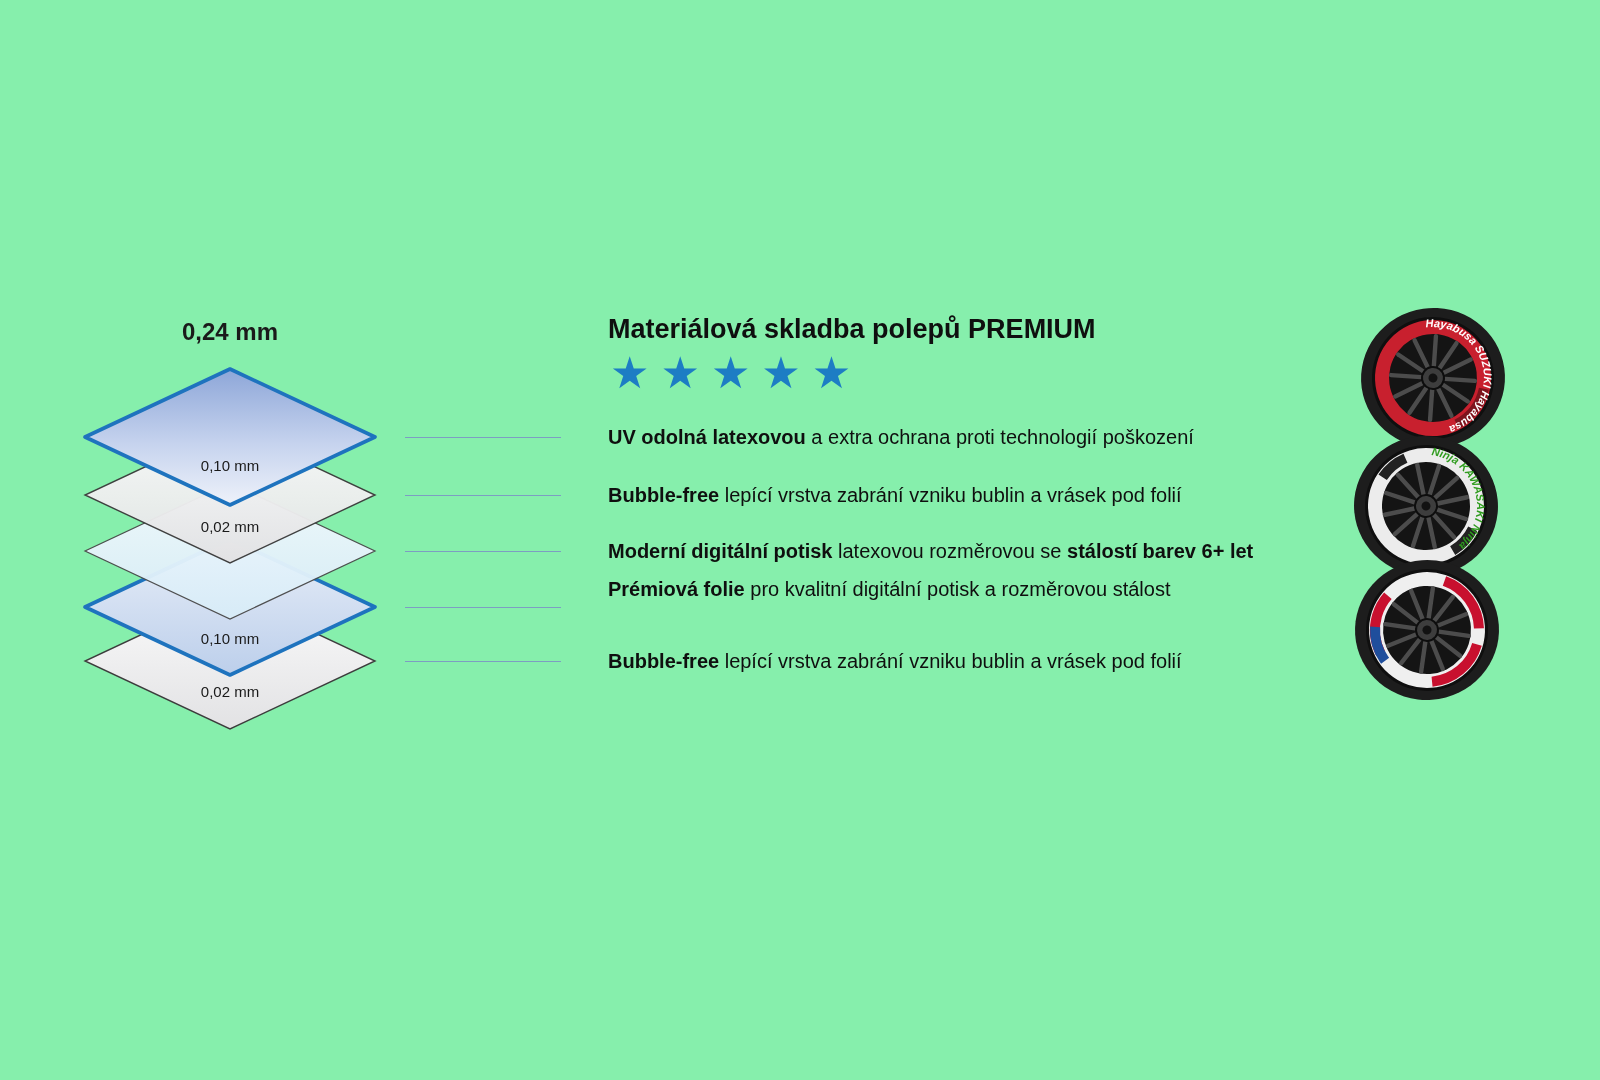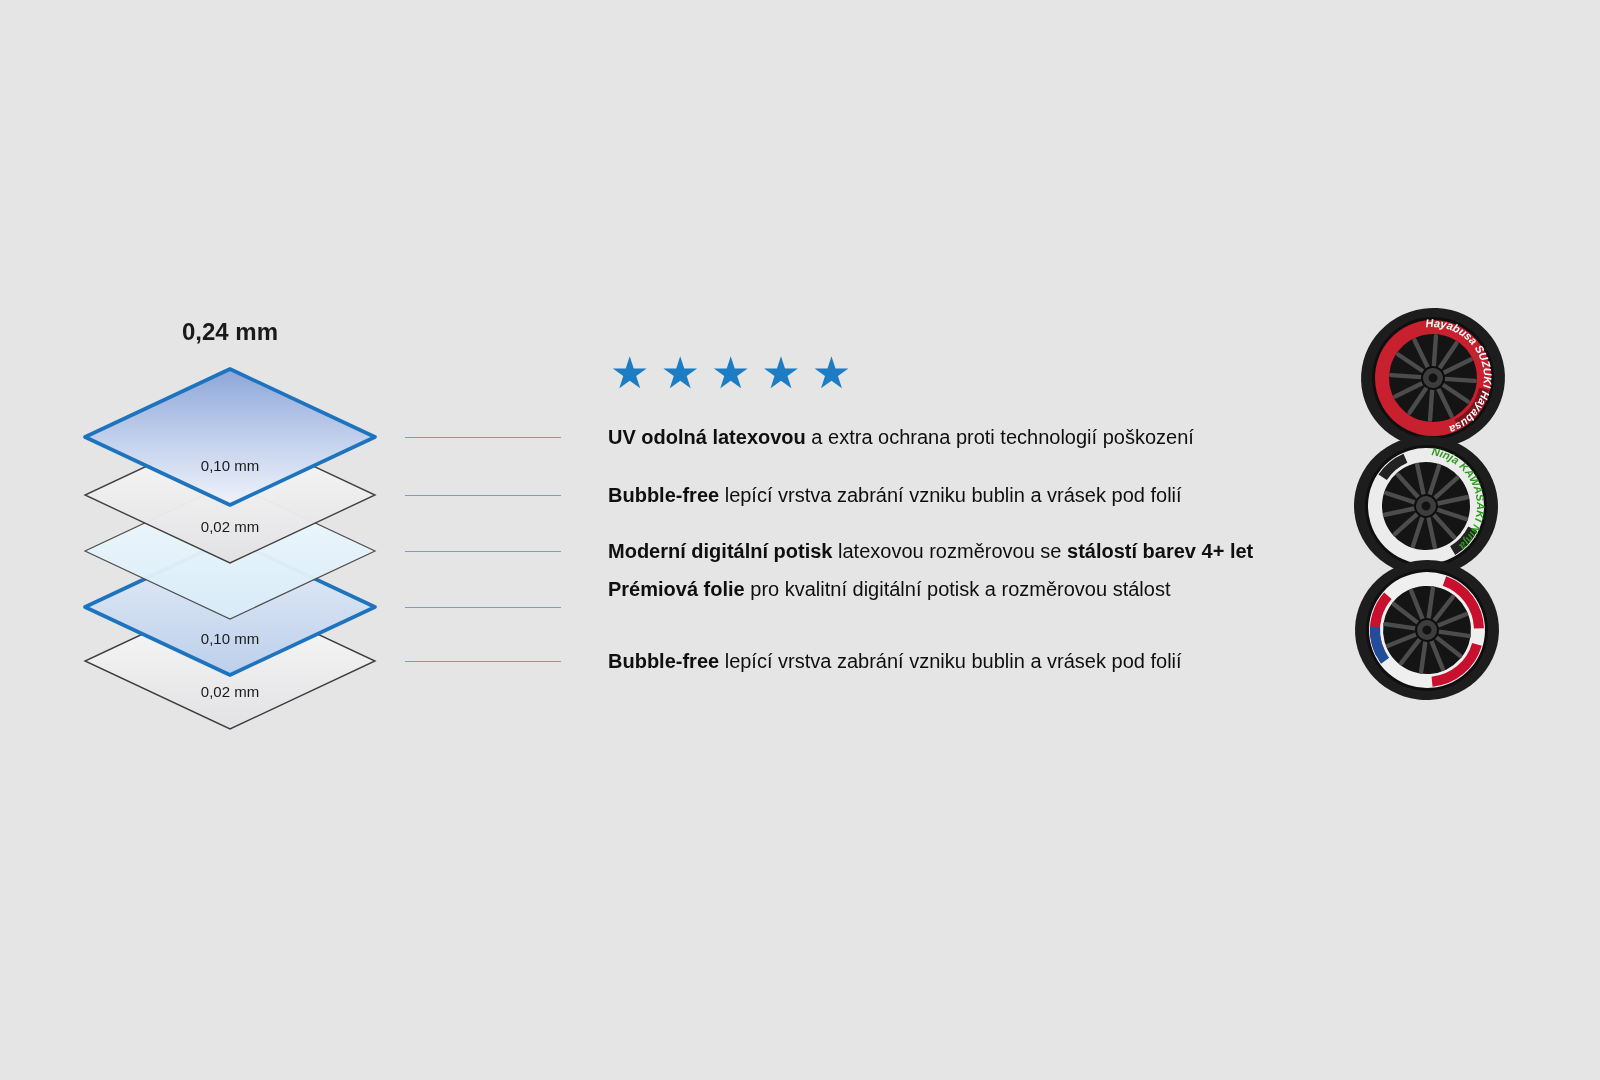--- a/index.html
+++ b/index.html
@@ -1,20 +1,20 @@
 <!DOCTYPE html>
 <html><head>
 <meta charset="utf-8">
 <style>
   * { margin:0; padding:0; box-sizing:border-box; }
   html,body { background:#ffffff; }
   body { font-family:"Liberation Sans", sans-serif; color:#111; }
   .canvas {
     position:relative; width:1600px; height:1080px;
-    background:#e5e5e5; overflow:hidden; margin:0 auto;
+    background:#86efac; overflow:hidden; margin:0 auto;
   }
 
   
   .total-label {
     position:absolute; left:70px; top:318px; width:320px;
     text-align:center; font-size:24px; font-weight:700; color:#1a1a1a;
   }
   .diagram-svg { position:absolute; left:70px; top:360px; }
   .layer-label { font-size:15px; fill:#1a1a1a; font-family:"Liberation Sans",sans-serif; }
 
@@ -85,25 +85,26 @@
   </svg>
 
   <div id="connectors">
       <div class="connector" style="top: 437px;"></div>
       <div class="connector" style="top: 495px;"></div>
       <div class="connector" style="top: 551px;"></div>
       <div class="connector" style="top: 607px;"></div>
       <div class="connector" style="top: 661px;"></div>
     </div>
 
+  <div class="title">Materiálová skladba polepů PREMIUM</div>
   <div class="stars" id="stars" style="color: rgb(29, 125, 196);"><span>★</span><span>★</span><span>★</span><span>★</span><span>★</span></div>
   <div id="features">
       <div class="feature-line" style="top: 423px;"><span class="seg-b">UV odolná latexovou</span><span class="seg-r"> a extra ochrana proti technologií poškození</span></div>
       <div class="feature-line" style="top: 481px;"><span class="seg-b">Bubble-free</span><span class="seg-r"> lepící vrstva zabrání vzniku bublin a vrásek pod folií</span></div>
-      <div class="feature-line" style="top: 537px;"><span class="seg-b">Moderní digitální potisk</span><span class="seg-r"> latexovou rozměrovou se </span><span class="seg-b">stálostí barev 4+ let</span></div>
+      <div class="feature-line" style="top: 537px;"><span class="seg-b">Moderní digitální potisk</span><span class="seg-r"> latexovou rozměrovou se </span><span class="seg-b">stálostí barev 6+ let</span></div>
       <div class="feature-line" style="top: 575px;"><span class="seg-b">Prémiová folie</span><span class="seg-r"> pro kvalitní digitální potisk a rozměrovou stálost</span></div>
       <div class="feature-line" style="top: 647px;"><span class="seg-b">Bubble-free</span><span class="seg-r"> lepící vrstva zabrání vzniku bublin a vrásek pod folií</span></div>
     </div>
 
   <div id="wheels">
       <svg class="wheel" viewBox="0 0 150 150" style="left: 1358px; top: 303px; transform: rotate(-8deg);">
         <ellipse cx="75" cy="75" rx="72" ry="70" fill="#1d1d1d"></ellipse>
         <circle cx="75" cy="75" r="61" fill="#0f0f0f"></circle>
         <circle cx="75" cy="75" r="58" fill="#c8202e"></circle>
         <circle cx="75" cy="75" r="52" fill="none" stroke="#7d141d" stroke-width="10" stroke-dasharray="46 310" transform="rotate(20 75 75)"></circle>

